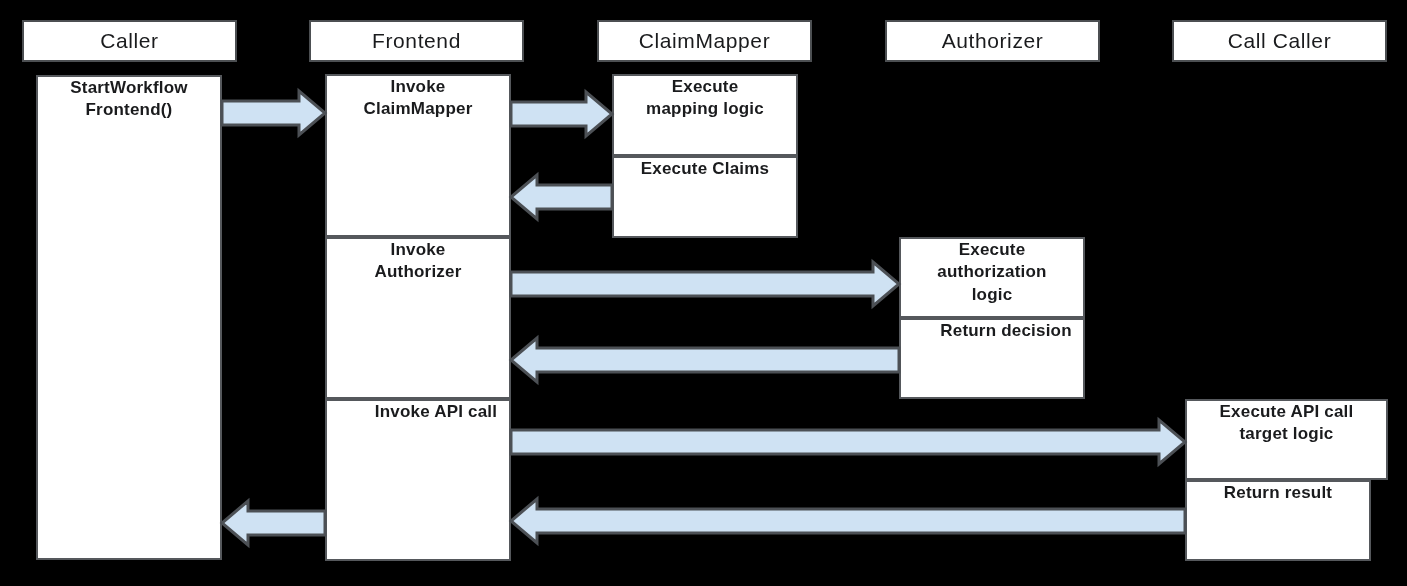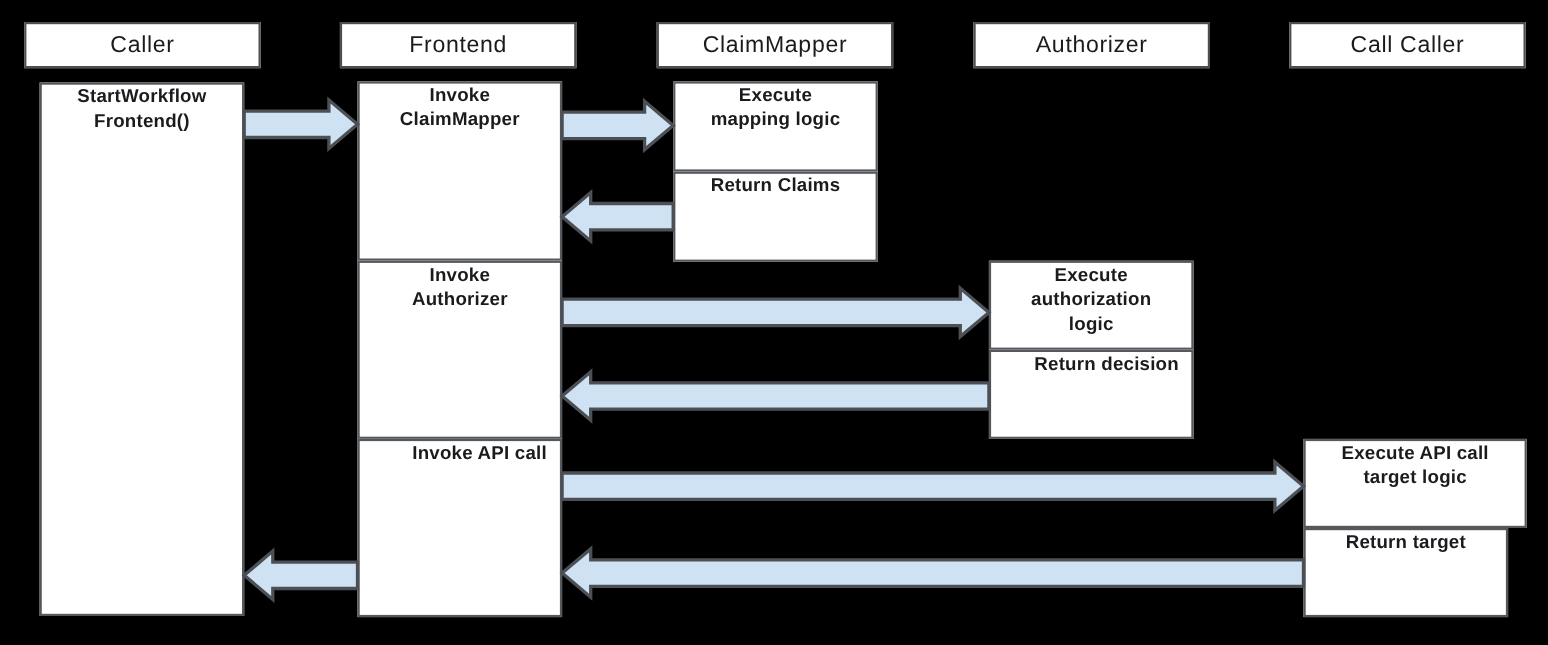--- a/index.html
+++ b/index.html
@@ -73,36 +73,36 @@
 Authorizer</span>
       </div>
       <div class="shape-box" style="left: 325px; top: 399px; width: 186px; height: 162px; padding-left: 36px;">
         <span class="shape-label">Invoke API call</span>
       </div>
       <div class="shape-box" style="left: 612px; top: 74px; width: 186px; height: 82px;">
         <span class="shape-label">Execute
 mapping logic</span>
       </div>
       <div class="shape-box" style="left: 612px; top: 156px; width: 186px; height: 82px;">
-        <span class="shape-label">Return Claims</span>
+        <span class="shape-label">Execute Claims</span>
       </div>
       <div class="shape-box" style="left: 899px; top: 237px; width: 186px; height: 81px;">
         <span class="shape-label">Execute
 authorization
 logic</span>
       </div>
       <div class="shape-box" style="left: 899px; top: 318px; width: 186px; height: 81px; padding-left: 28px;">
         <span class="shape-label">Return decision</span>
       </div>
       <div class="shape-box" style="left: 1185px; top: 399px; width: 203px; height: 81px;">
         <span class="shape-label">Execute API call
 target logic</span>
       </div>
       <div class="shape-box" style="left: 1185px; top: 480px; width: 186px; height: 81px;">
-        <span class="shape-label">Return target</span>
+        <span class="shape-label">Return result</span>
       </div>
     </div>
   <svg id="arrow-layer" width="1407" height="586" viewBox="0 0 1407 586" xmlns="http://www.w3.org/2000/svg">
       <polygon points="222,101 299,101 299,91 325,113 299,135 299,125 222,125" class="arrow"></polygon>
       <polygon points="511,102 586,102 586,92 612,114 586,136 586,126 511,126" class="arrow"></polygon>
       <polygon points="612,185 537,185 537,175 511,197 537,219 537,209 612,209" class="arrow"></polygon>
       <polygon points="511,272 873,272 873,262 899,284 873,306 873,296 511,296" class="arrow"></polygon>
       <polygon points="899,348 537,348 537,338 511,360 537,382 537,372 899,372" class="arrow"></polygon>
       <polygon points="511,430 1159,430 1159,420 1185,442 1159,464 1159,454 511,454" class="arrow"></polygon>
       <polygon points="1185,509 537,509 537,499 511,521 537,543 537,533 1185,533" class="arrow"></polygon>

